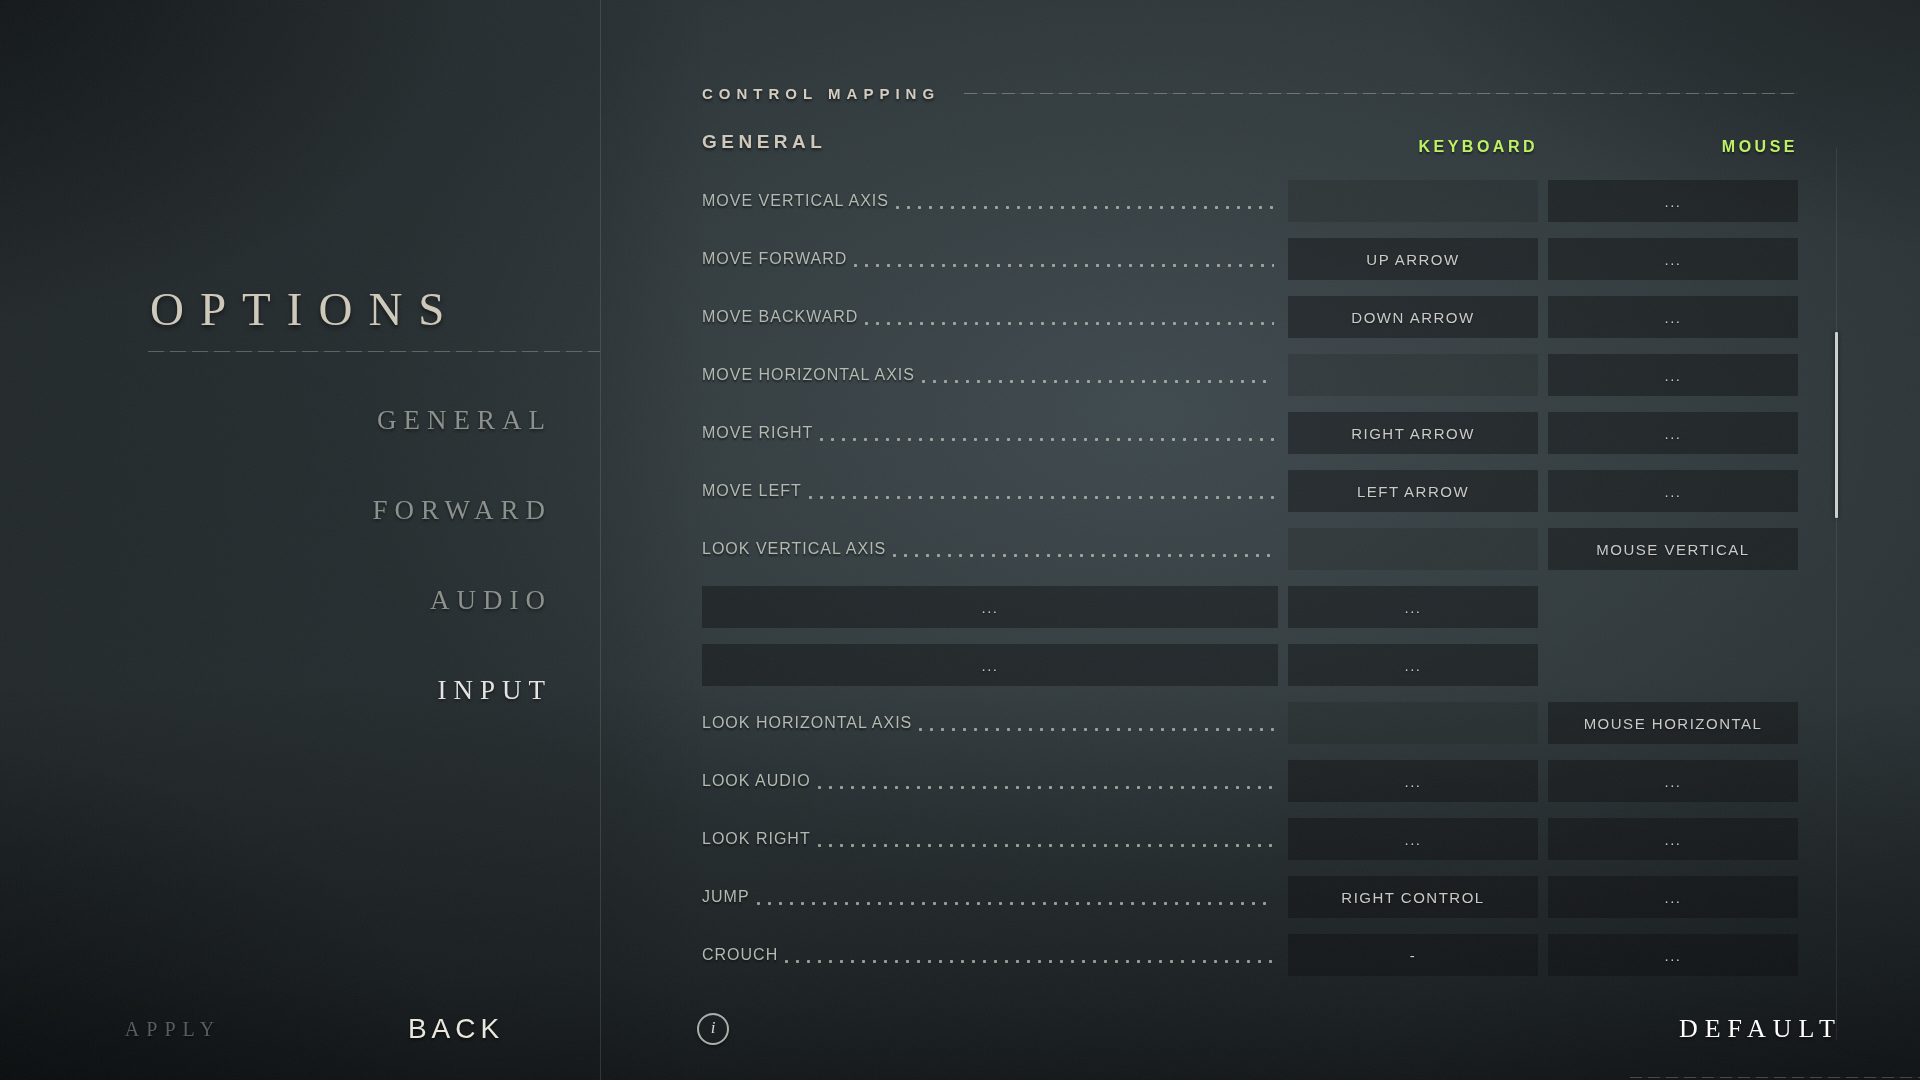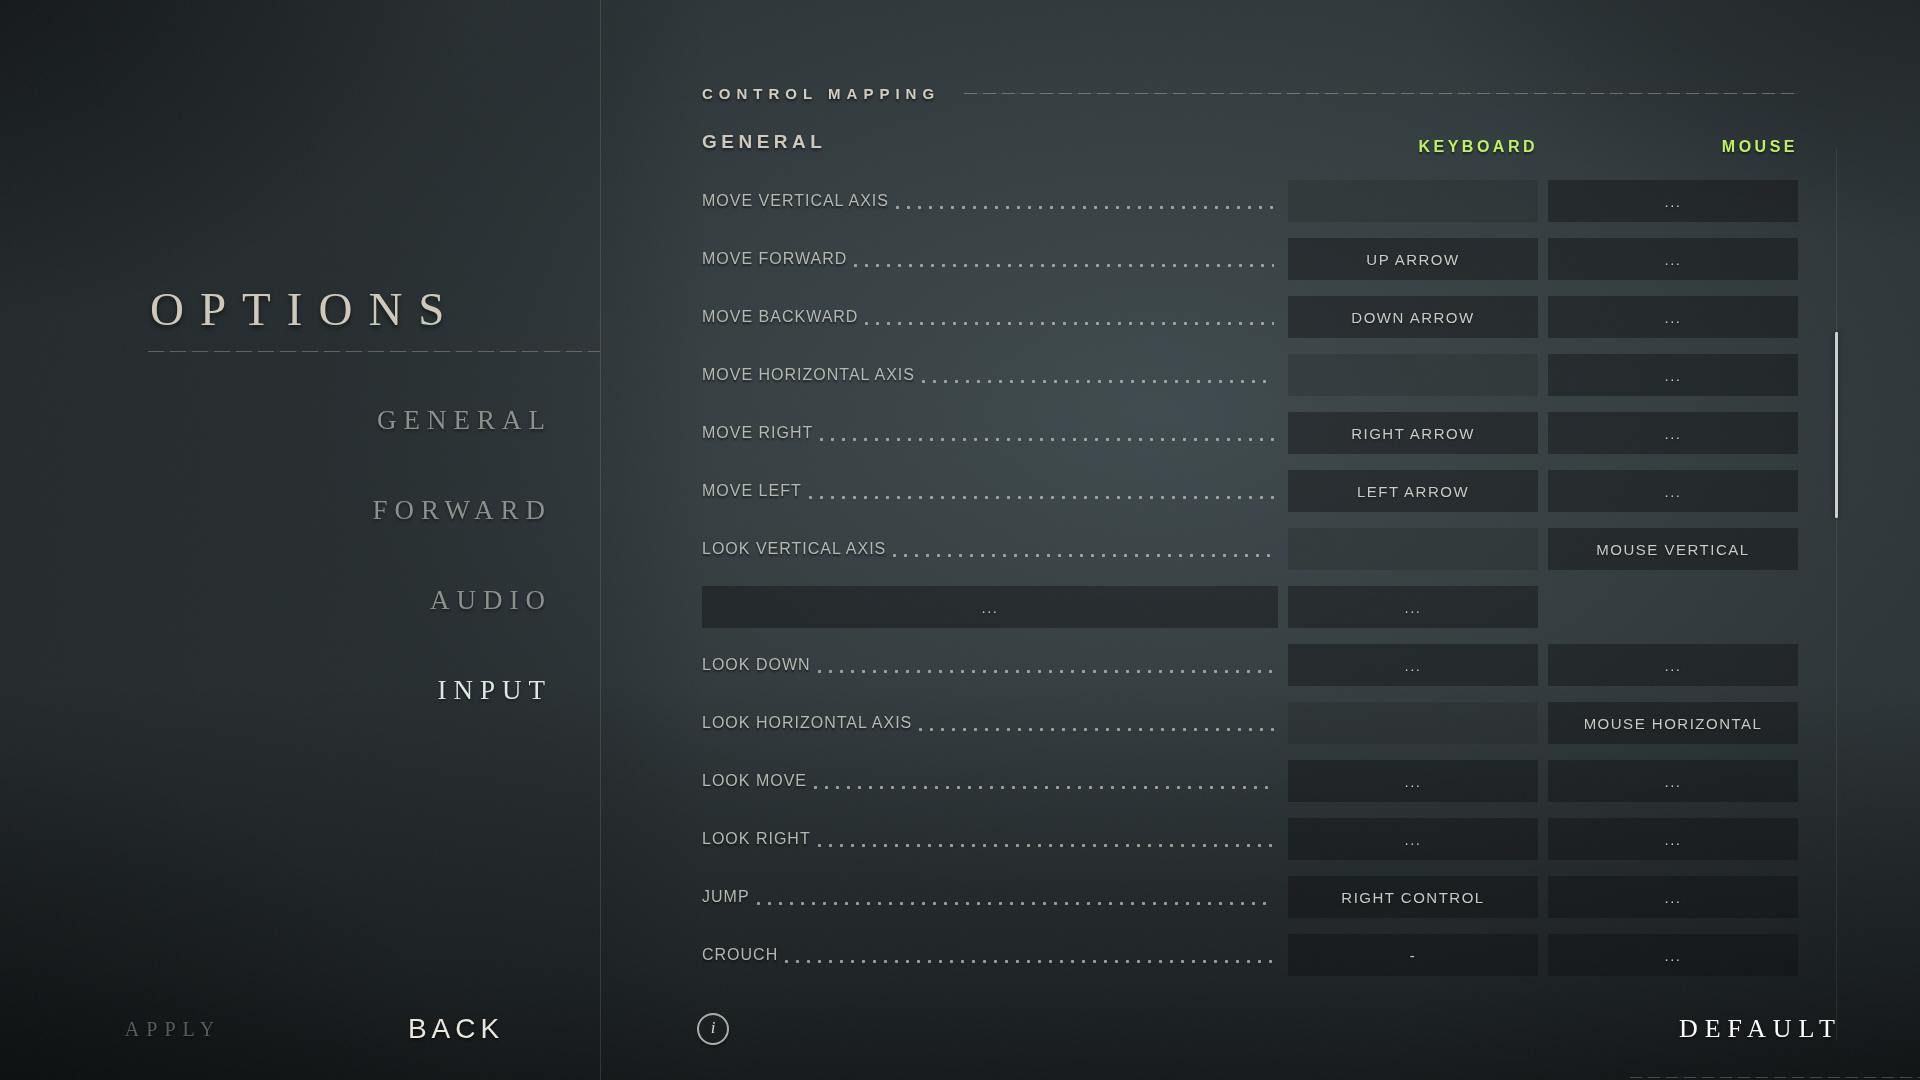--- a/index.html
+++ b/index.html
@@ -195,40 +195,36 @@
     <div class="cell empty"></div>
     <div class="cell">MOUSE VERTICAL</div>
   </div>
 
   <div class="map-row">
     <div class="cell">...</div>
     <div class="cell">...</div>
   </div>
 
   <div class="map-row">
-    <div class="label-cell">
-      <span class="row-label">LOOK DOWN</span>
-      <span class="leader"></span>
-    </div>
     <div class="cell">...</div>
     <div class="cell">...</div>
   </div>
 
   <div class="map-row">
     <div class="label-cell">
       <span class="row-label">LOOK HORIZONTAL AXIS</span>
       <span class="leader"></span>
     </div>
     <div class="cell empty"></div>
     <div class="cell">MOUSE HORIZONTAL</div>
   </div>
 
   <div class="map-row">
     <div class="label-cell">
-      <span class="row-label">LOOK MOVE</span>
+      <span class="row-label">LOOK AUDIO</span>
       <span class="leader"></span>
     </div>
     <div class="cell">...</div>
     <div class="cell">...</div>
   </div>
 
   <div class="map-row">
     <div class="label-cell">
       <span class="row-label">LOOK RIGHT</span>
       <span class="leader"></span>

